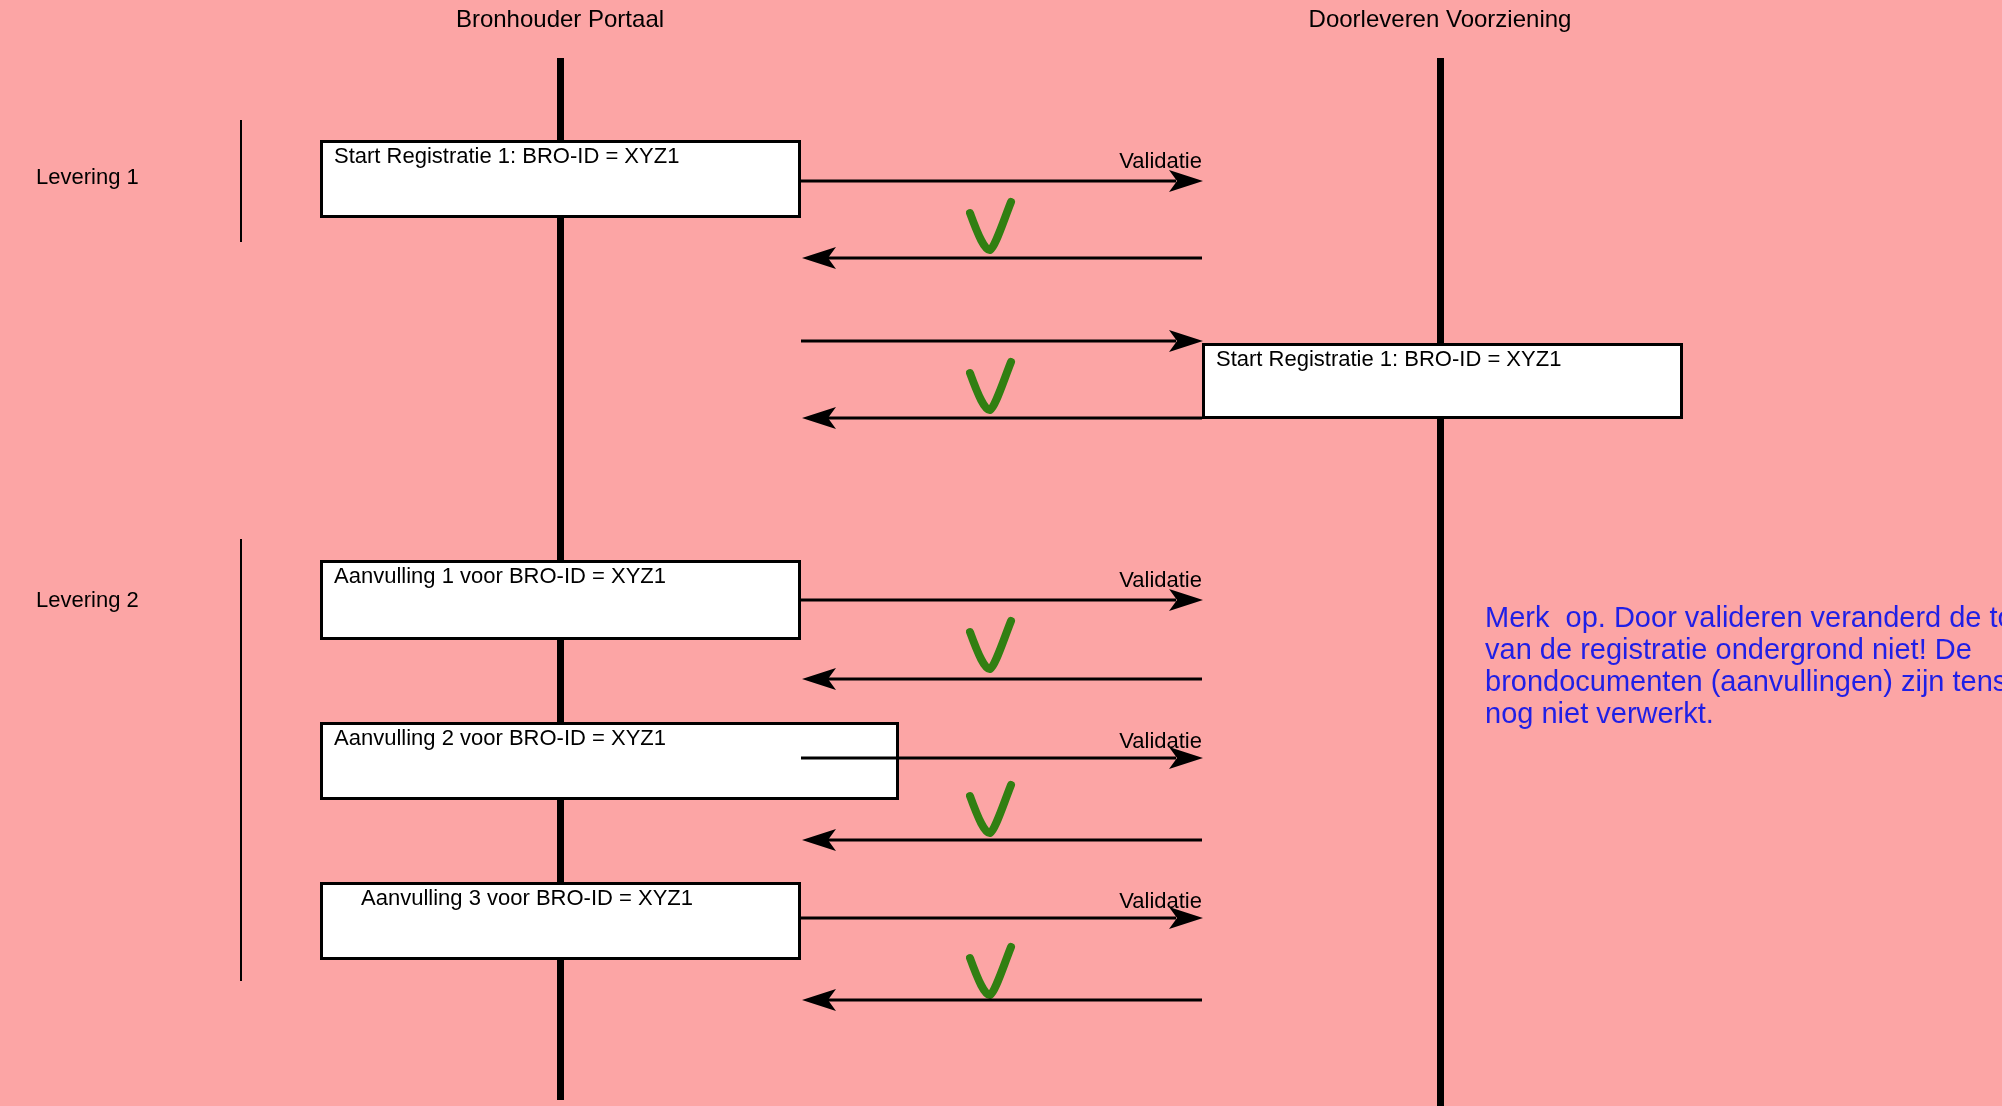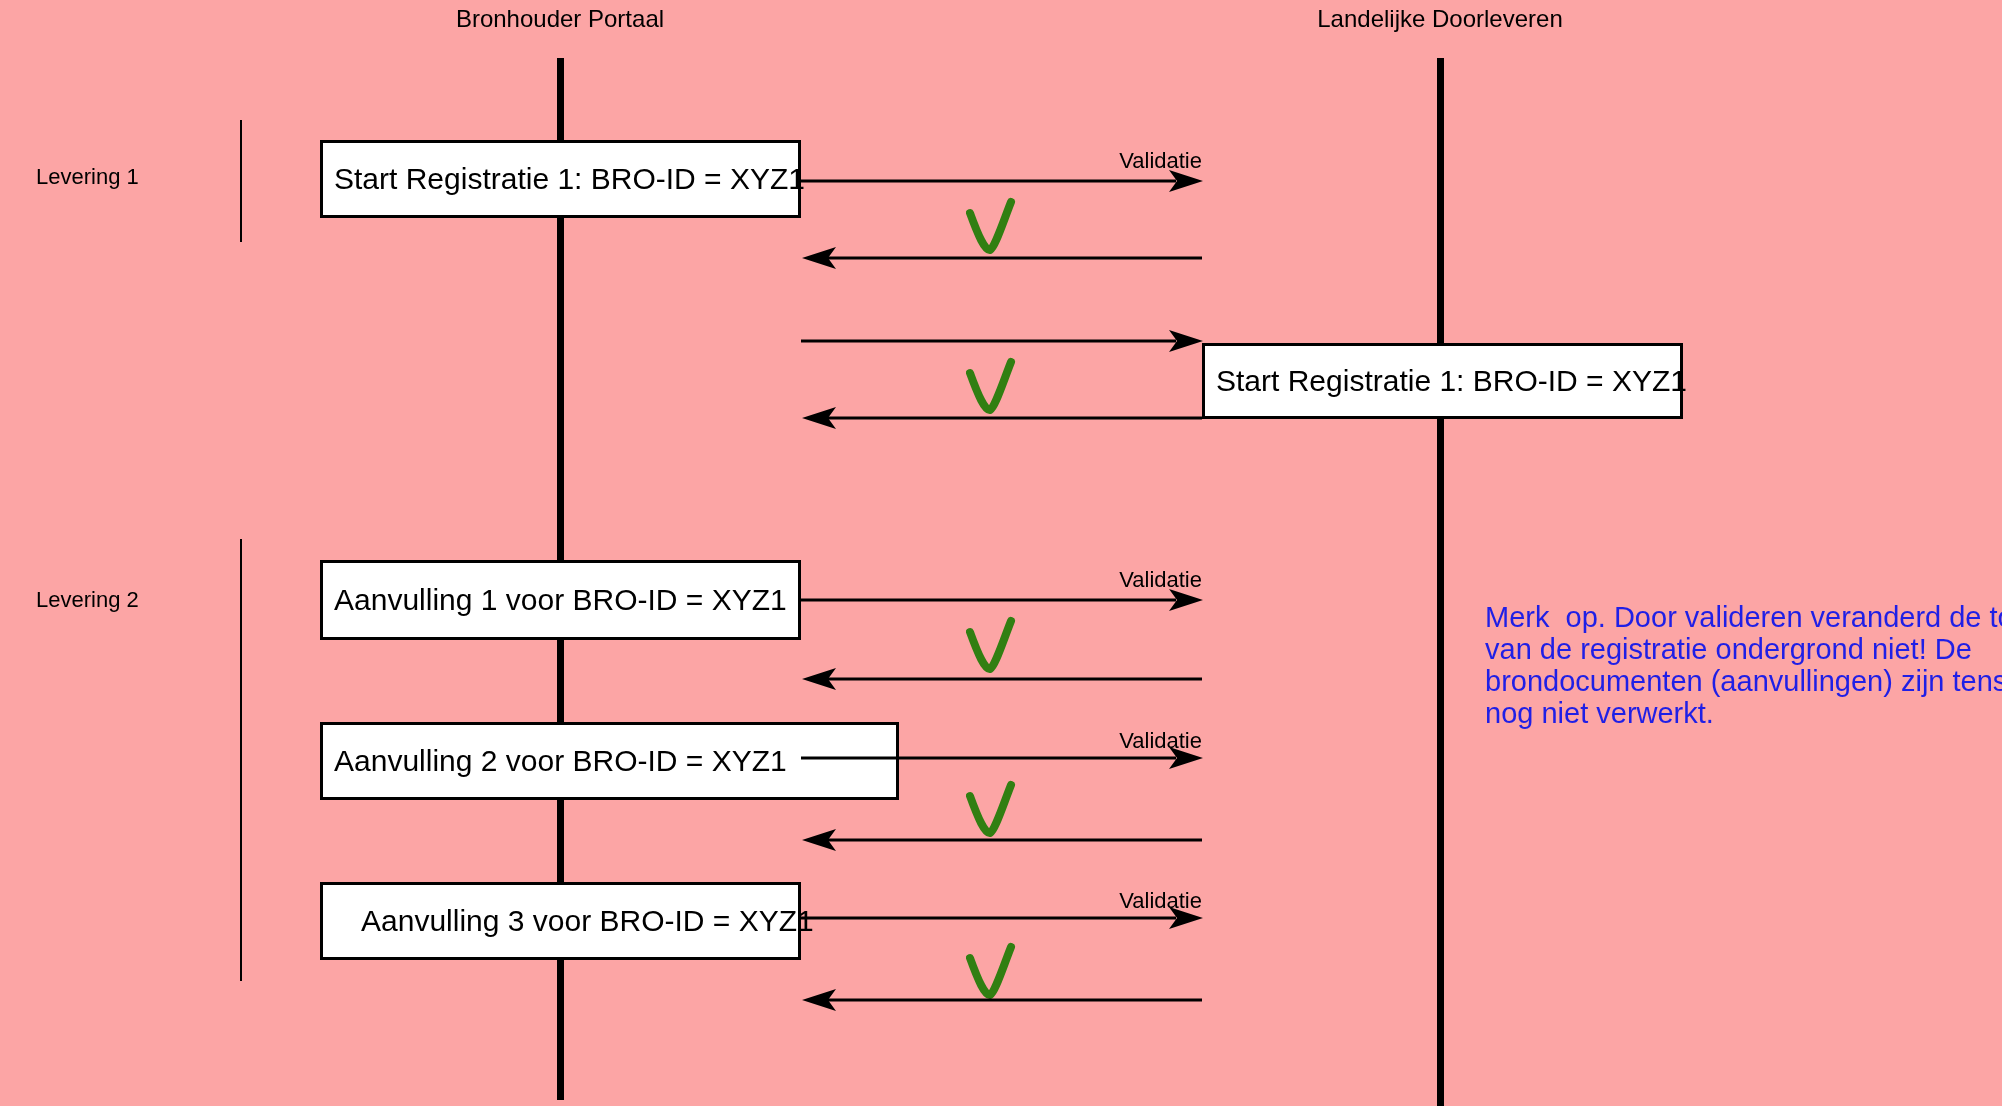--- a/index.html
+++ b/index.html
@@ -7,36 +7,36 @@
     position:relative;width:2002px;height:1106px;background:#fca5a5;
     font-family:"Liberation Sans",sans-serif;color:#000;overflow:hidden;
   }
   .abs{position:absolute;}
   .header{font-size:24px;text-align:center;white-space:nowrap;}
   .lifeline{background:#000;}
   .bracket{background:#000;width:2px;}
   .group-label{font-size:22px;white-space:nowrap;}
   .msgbox{
     background:#fff;border:3px solid #000;box-sizing:border-box;
-    display:flex;align-items:center;padding-left:11px;
-    font-size:30px;white-space:nowrap;
+    display:flex;padding-left:11px;
+    font-size:22px;white-space:nowrap;
   }
   .msg-label{width:401px;text-align:right;font-size:22px;line-height:26px;}
   .note{
     font-size:29px;line-height:32px;white-space:pre;
   }
   svg{display:block;}
 </style>
 </head>
 <body>
 
 <div id="canvas">
 
   <div class="abs header" style="left:360px;top:5px;width:400px;">Bronhouder Portaal</div>
-  <div class="abs header" style="left:1240px;top:5px;width:400px;">Landelijke Doorleveren</div>
+  <div class="abs header" style="left:1240px;top:5px;width:400px;">Doorleveren Voorziening</div>
 
   <div class="abs lifeline" style="left:557px;top:58px;width:7px;height:1042px;"></div>
   <div class="abs lifeline" style="left:1437px;top:58px;width:7px;height:1048px;"></div>
 
   <div class="abs group-label" style="left:36px;top:164px;">Levering 1</div>
   <div class="abs bracket" style="left:240px;top:120px;height:122px;"></div>
 
   <div class="abs group-label" style="left:36px;top:587px;text-align:center;">Levering 2</div>
   <div class="abs bracket" style="left:240px;top:539px;height:442px;"></div>
 

